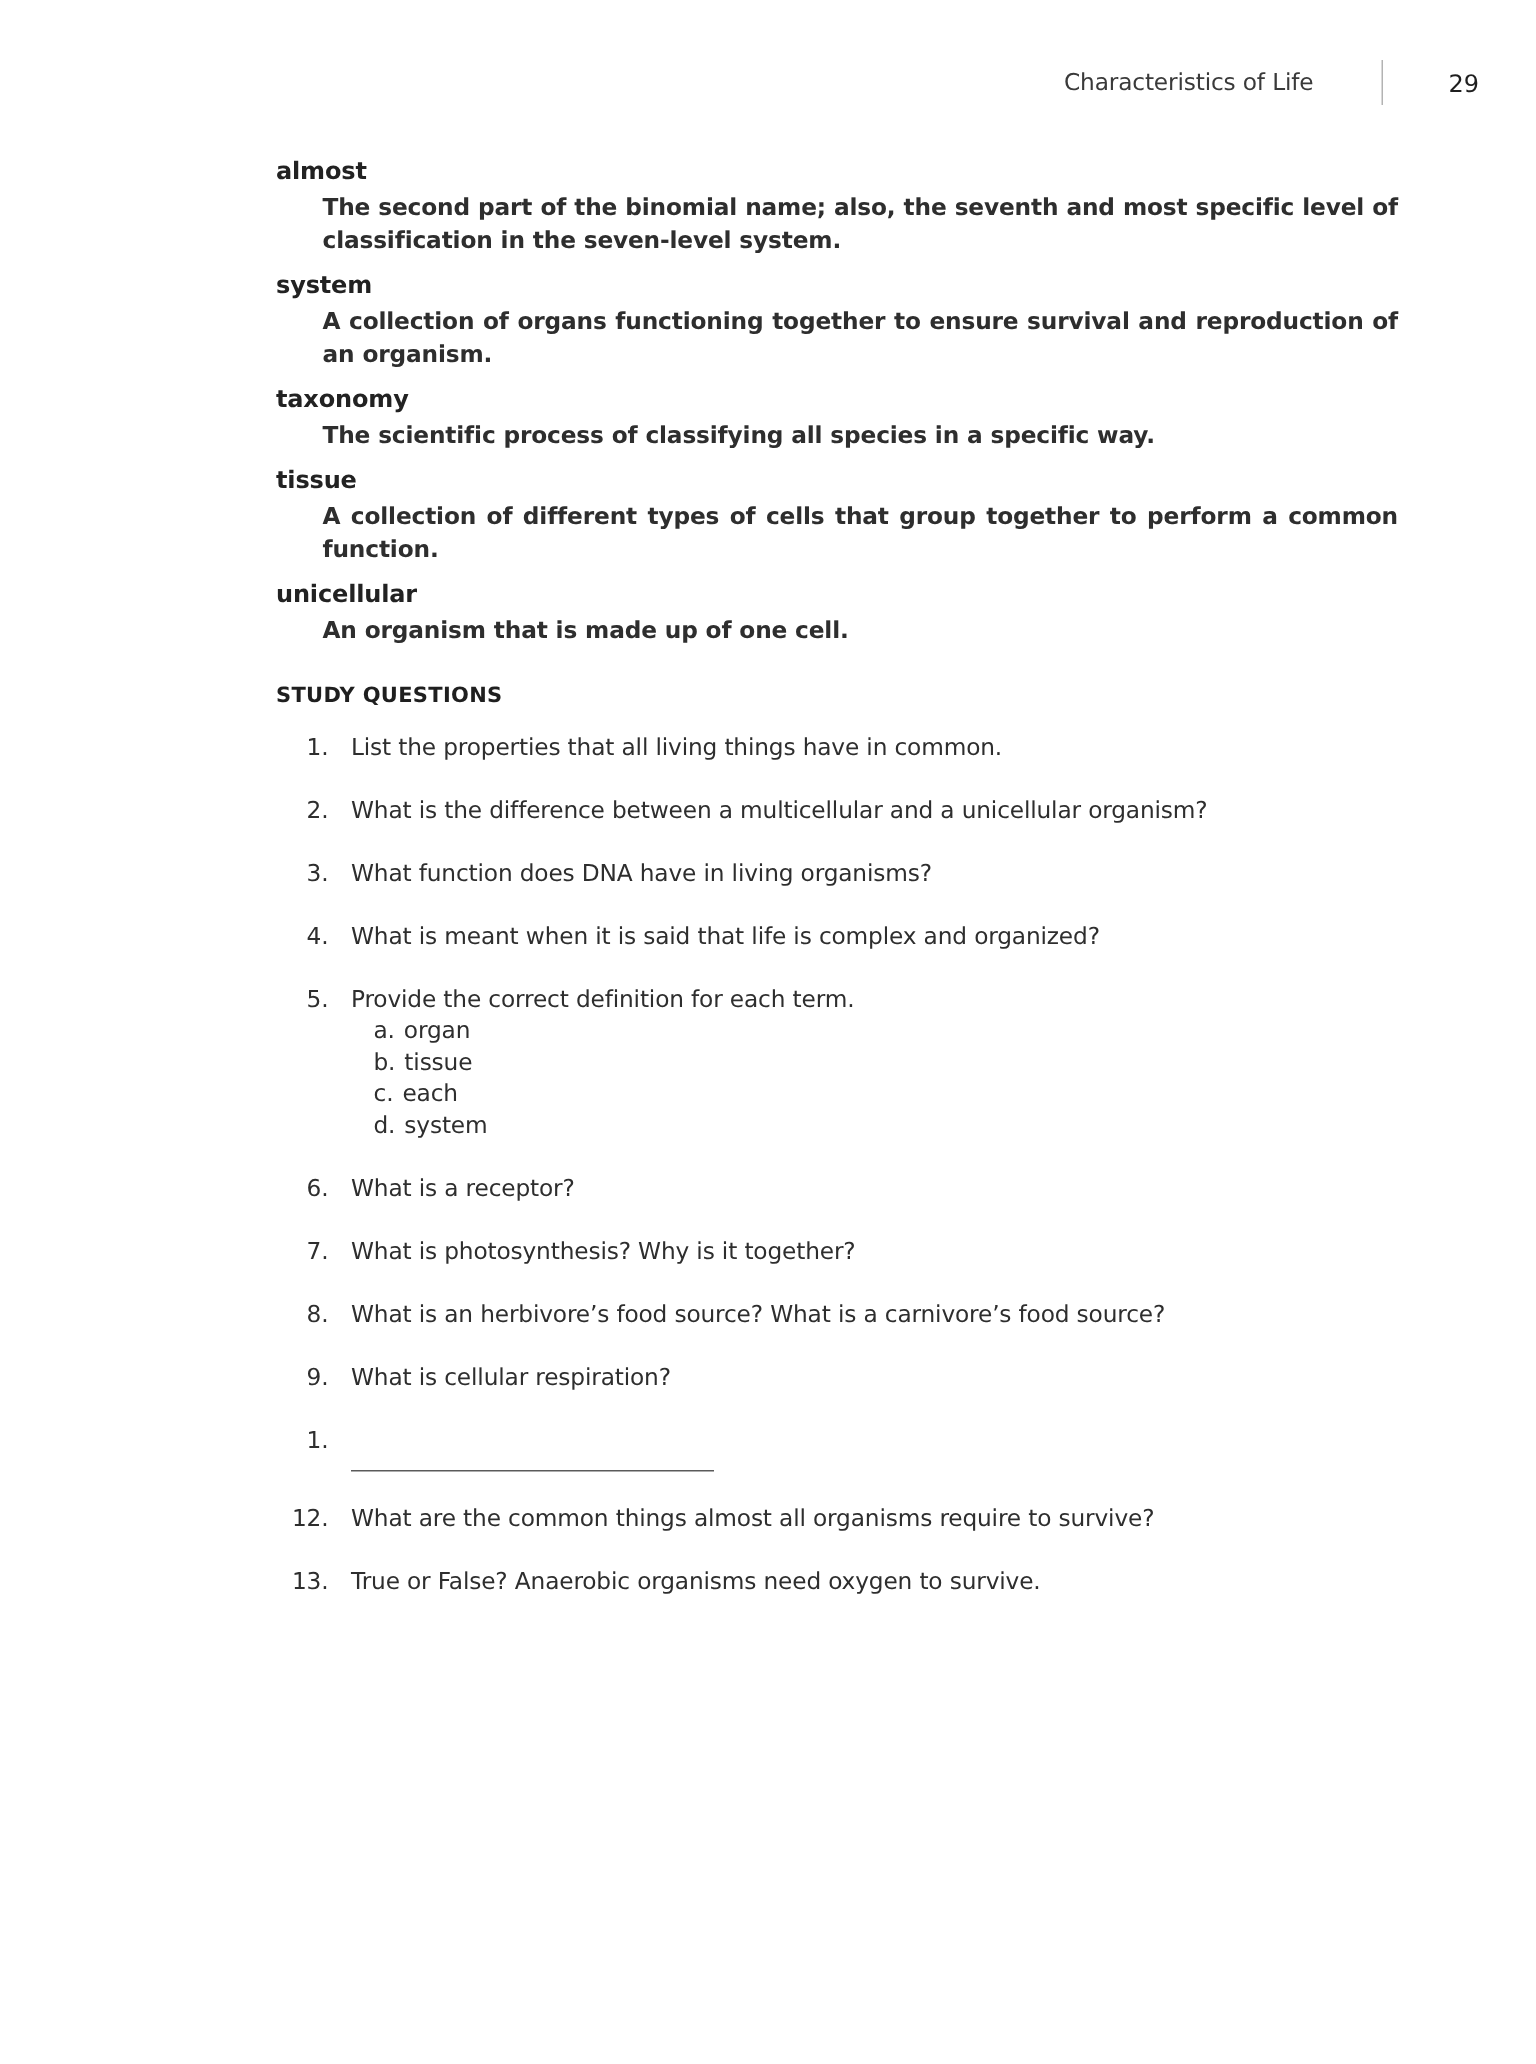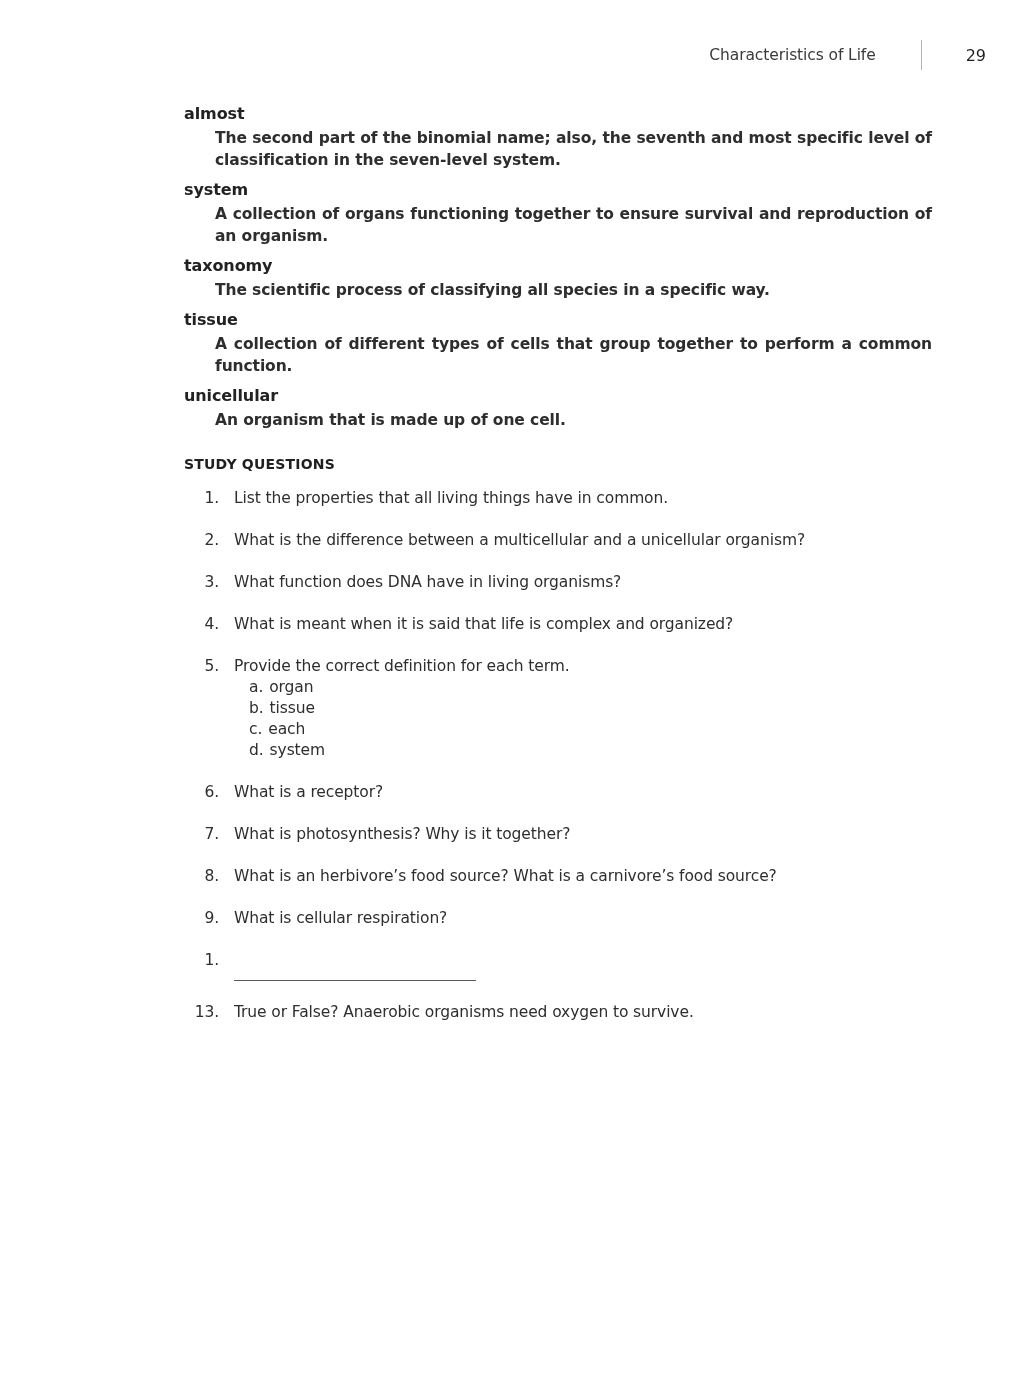--- a/index.html
+++ b/index.html
@@ -207,20 +207,24 @@
       </div>
 
       <div class="question">
         <span class="q-num">1.</span>
         <span class="q-body">
           <div class="answer-blank-line"></div>
         </span>
       </div>
 
 
+      <div class="question">
+        <span class="q-num">12.</span>
+        <span class="q-body">What are the common things almost all organisms require to survive?</span>
+      </div>
 
       <div class="question">
         <span class="q-num">13.</span>
         <span class="q-body">True or False? Anaerobic organisms need oxygen to survive.</span>
       </div>
 
     </div>
   </div>
 </div>
 

